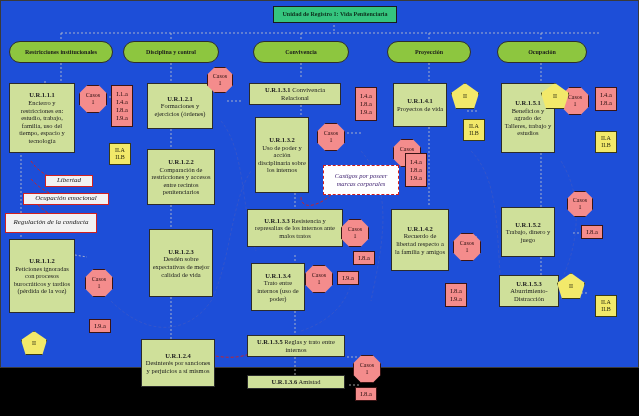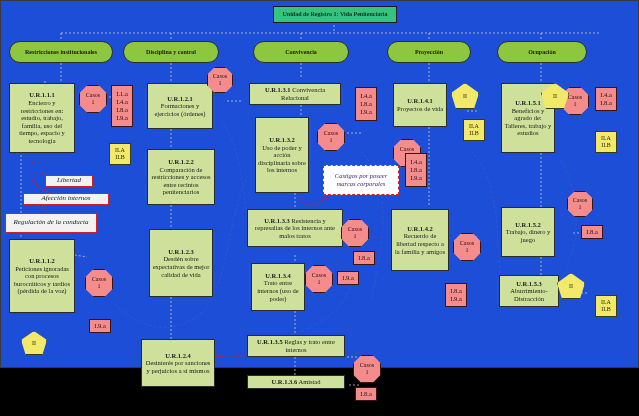--- a/index.html
+++ b/index.html
@@ -309,17 +309,17 @@
   <div class="node ypill" style="left:108px;top:142px;width:22px;height:22px;white-space:pre;">II.A
 II.B</div>
   <div class="node ypill" style="left:462px;top:118px;width:22px;height:22px;white-space:pre;">II.A
 II.B</div>
   <div class="node ypill" style="left:594px;top:130px;width:22px;height:22px;white-space:pre;">II.A
 II.B</div>
   <div class="node ypill" style="left:594px;top:294px;width:22px;height:22px;white-space:pre;">II.A
 II.B</div>
 
   <div class="node wlabel" style="left:44px;top:174px;width:48px;height:12px;">Libertad</div>
-  <div class="node wlabel" style="left:22px;top:192px;width:86px;height:12px;">Afección internos</div>
+  <div class="node wlabel" style="left:22px;top:192px;width:86px;height:12px;">Ocupación emocional</div>
   <div class="node wlabel" style="left:4px;top:212px;width:92px;height:20px;">Regulación de la conducta</div>
   <div class="node callout" style="left:322px;top:164px;width:76px;height:30px;">Castigos por poseer marcas corporales</div>
 
 </div>
 
 </body></html>

